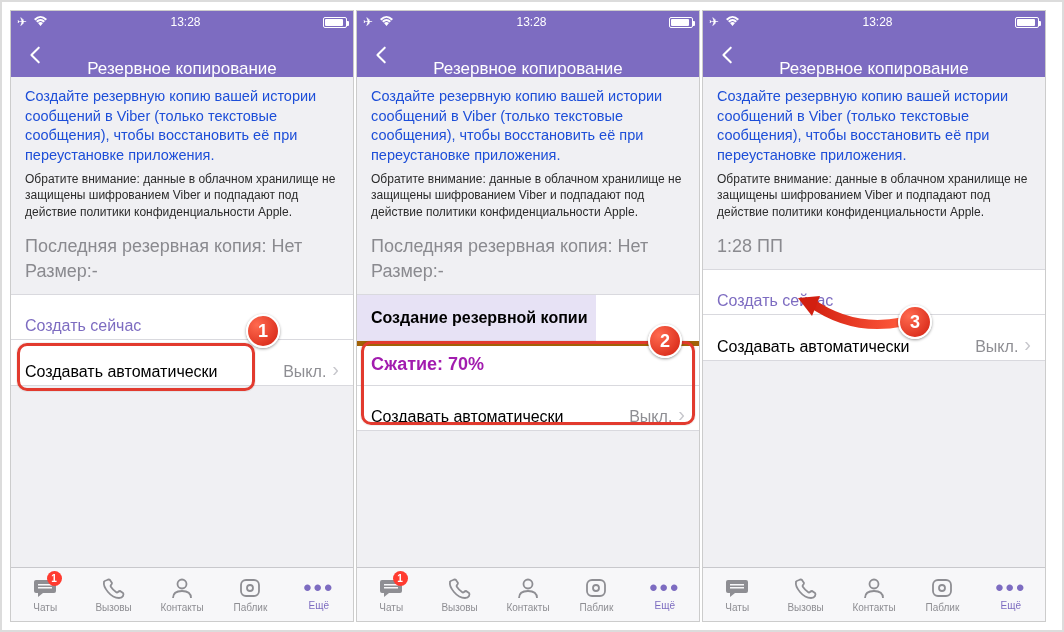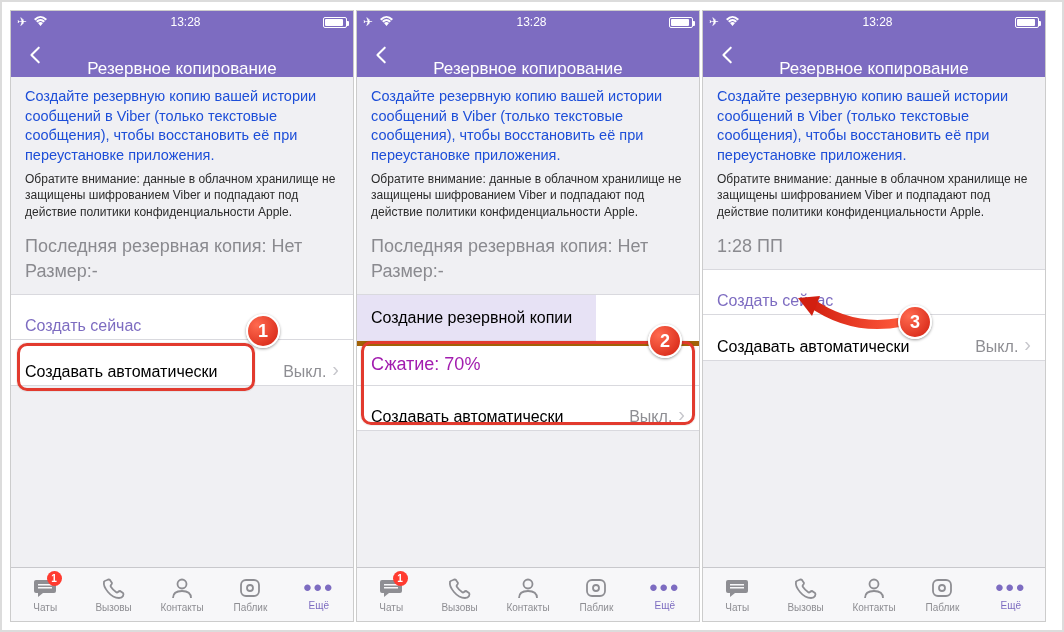--- a/index.html
+++ b/index.html
@@ -26,21 +26,21 @@
   .desc { padding: 10px 14px 4px; font-size: 14.5px; line-height: 1.35; color: #1d4ed8; }
   .note { padding: 2px 14px 8px; font-size: 12px; line-height: 1.35; color: #2b2b2b; }
   .meta { padding: 6px 14px 10px; font-size: 18px; color: #8a8a8f; line-height: 1.4; }
   .row { background: #fff; border-top: 1px solid #d9d9de; border-bottom: 1px solid #d9d9de; height: 46px; display: flex; align-items: flex-end; padding: 4px 14px; font-size: 16px; position: relative; }
   .row + .row { border-top: none; }
   .row-purple { color: #7d6cc1; }
   .row-black { color: #000; }
   .row-value { margin-left: auto; color: #8e8e93; font-size: 16px; padding-right: 4px; }
   .chev { color: #c7c7cc; font-size: 20px; margin-left: 2px;}
   
-  .progress-row { background: #fff; border-top:1px solid #d9d9de; border-bottom:1px solid #d9d9de; }
+  .progress-row { background: #fff; border-top:1px solid #d9d9de; border-bottom:1px solid #d9d9de;font-weight:bold; }
   .progress-title-row { height: 46px; display:flex; align-items:center; padding:0 14px; font-size:16px; color:#000; position: relative; background: linear-gradient(to right, #e7e2f5 0%, #e7e2f5 70%, #fff 70%, #fff 100%); }
   .progress-sub { font-size: 18px; color: #a21caf; padding: 8px 14px 10px; background:#fff; border-top: 5px solid #a16207; }
   
   .tabbar { height: 54px; background: #f7f7f9; border-top: 1px solid #c8c8cc; display: flex; }
   .tab { flex: 1; display: flex; flex-direction: column; align-items: center; justify-content: center; font-size: 10px; color: #8e8e93; position: relative; gap: 2px; }
   .tab.active { color: #7d6cc1; }
   .tab svg { width: 26px; height: 24px; }
   .badge { position: absolute; top: 3px; left: 52%; background: #ff3b30; color: #fff; font-size: 10px; min-width: 15px; height: 15px; border-radius: 8px; display:flex; align-items:center; justify-content:center; padding: 0 3px; font-weight:bold;}
   .dots { font-size: 24px; letter-spacing: 2px; line-height: 20px; color: #7d6cc1;}
   

